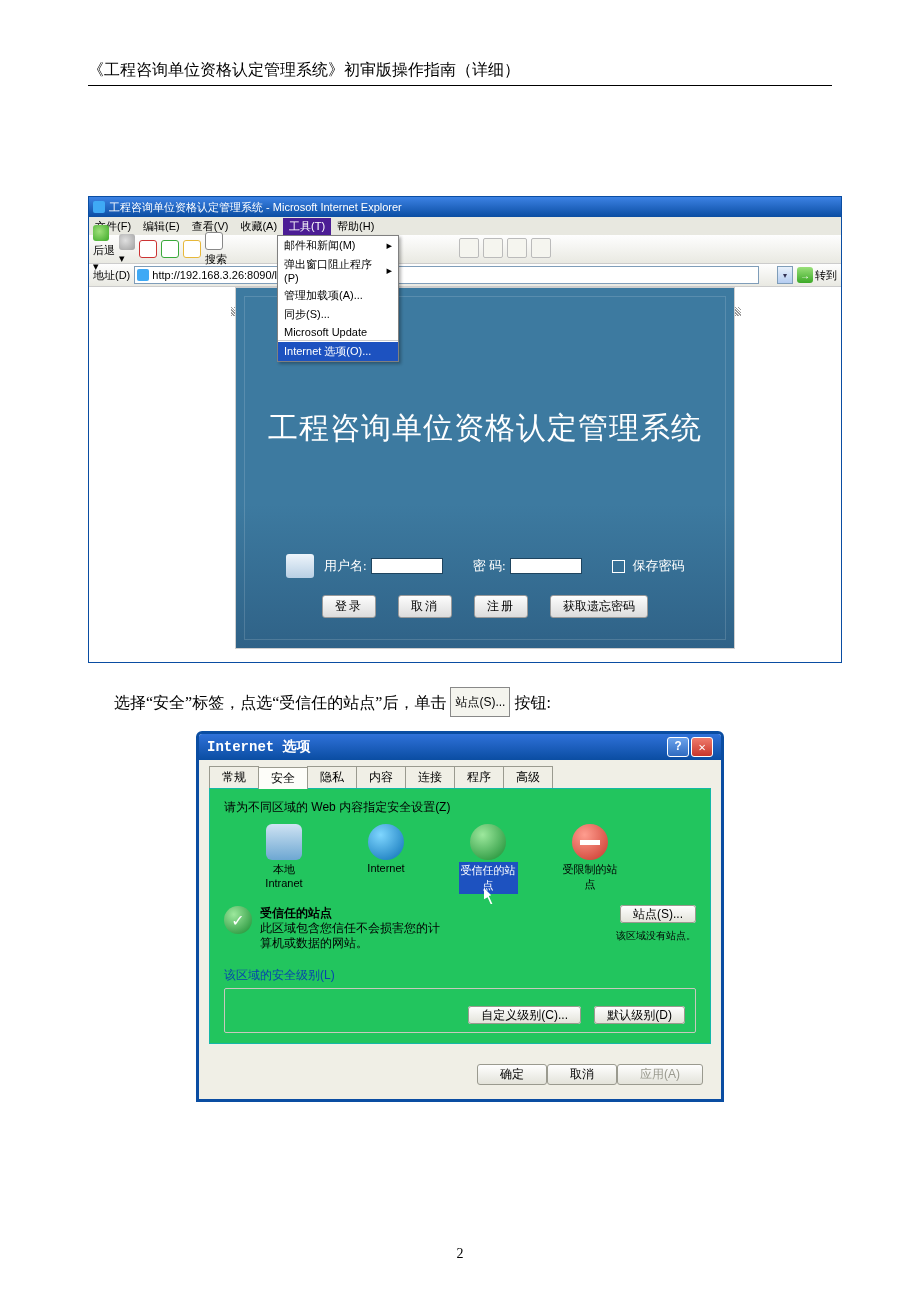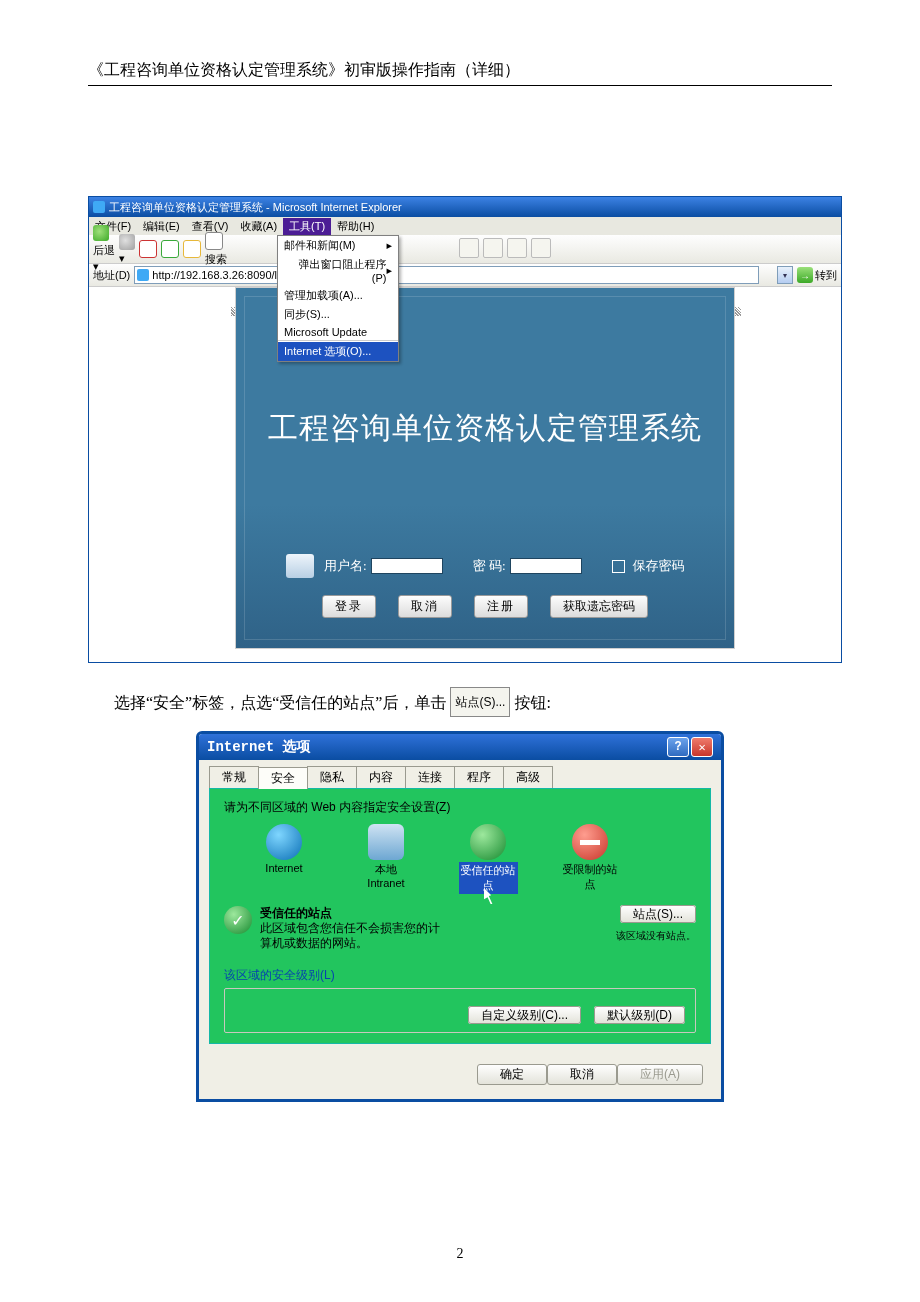--- a/index.html
+++ b/index.html
@@ -97,21 +97,21 @@
     position:absolute;
     left:188px; top:0;
     background:#fff;
     border:1px solid #808080;
     box-shadow:2px 2px 3px rgba(0,0,0,.3);
     font-family: Tahoma, SimSun, sans-serif;
     font-size:11px;
     width: 120px;
     z-index:5;
   }
-  .tools-dropdown .mi { padding:2px 6px; display:flex; align-items:center; justify-content:space-between;text-align:right; }
+  .tools-dropdown .mi { padding:2px 6px; display:flex; align-items:center; justify-content:space-between; }
   .tools-dropdown .mi.sep { border-top:1px solid #ccc; height:1px; padding:0; }
   .tools-dropdown .mi.hl { background:#1d52c0; color:#fff; }
   .ie-content {
     position:relative;
     height: 375px;
     background: #fff;
   }
   .splash {
     position:absolute;
     left:146px; top:0;
@@ -404,27 +404,27 @@
       <span class="tab">隐私</span>
       <span class="tab">内容</span>
       <span class="tab">连接</span>
       <span class="tab">程序</span>
       <span class="tab">高级</span>
     </div>
     <div class="tab-panel">
       <div class="zone-prompt">请为不同区域的 Web 内容指定安全设置(Z)</div>
       <div class="zones">
         <div class="zone">
-          <div class="zi globe"></div>
-          <div class="zl">Internet</div>
-        </div>
-        <div class="zone">
           <div class="zi local"></div>
           <div class="zl" style="white-space:pre-line">本地
 Intranet</div>
+        </div>
+        <div class="zone">
+          <div class="zi globe"></div>
+          <div class="zl">Internet</div>
         </div>
         <div class="zone sel cursor">
           <div class="zi trusted"></div>
           <div class="zl" style="white-space:pre-line">受信任的站
 点</div>
         </div>
         <div class="zone">
           <div class="zi restr"></div>
           <div class="zl" style="white-space:pre-line">受限制的站
 点</div>

